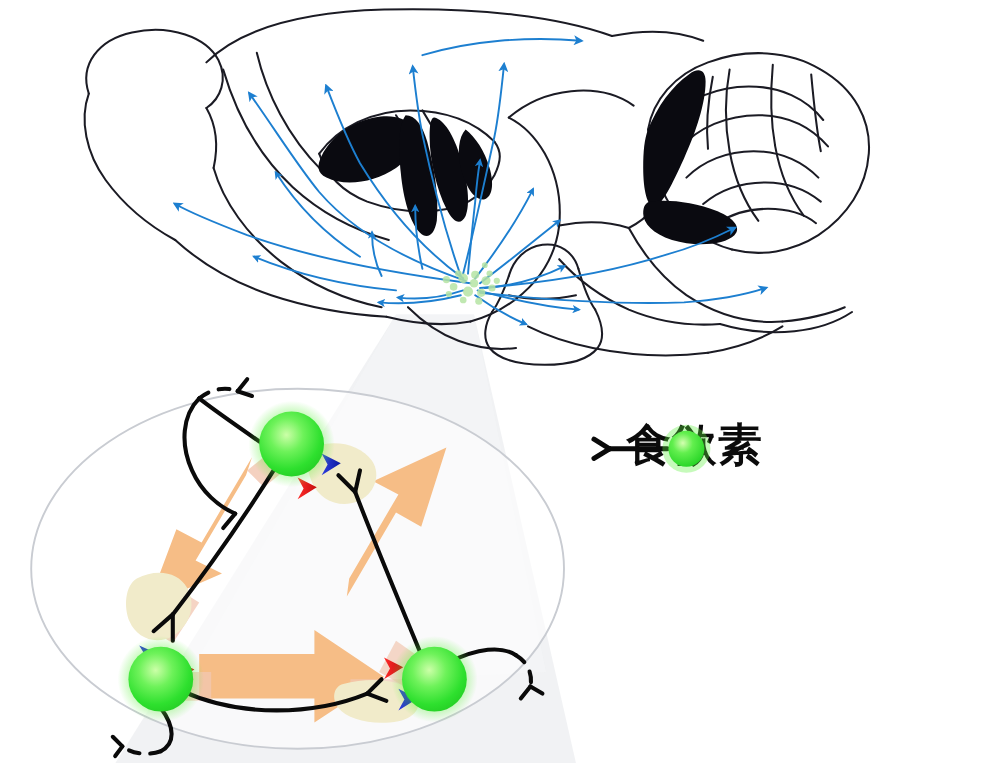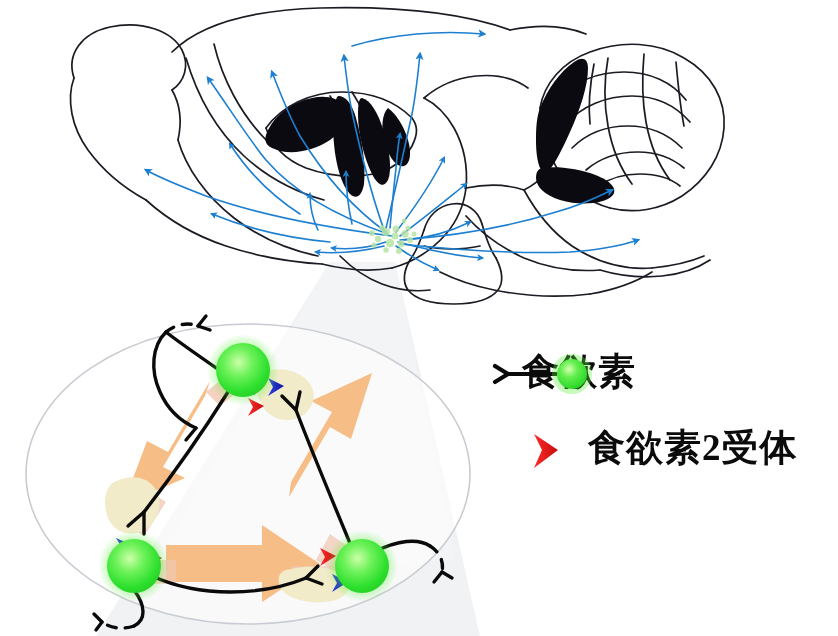--- a/index.html
+++ b/index.html
@@ -330,20 +330,14 @@
         <path d="M7,14 L20,22"></path>
         <path d="M7,30 L20,22"></path>
         <path d="M20,22 L68,22"></path>
       </g>
       <circle cx="84" cy="22" r="20" fill="#5cf03c" opacity="0.35"></circle>
       <circle cx="84" cy="22" r="15" fill="url(#legendSoma)"></circle>
     </svg>
     <span class="legend-label">食欲素</span>
   </div>
 
-  <div class="legend" id="legend-receptor">
-    <svg class="legend-icon" width="50" height="44" viewBox="0 0 50 44">
-      <path d="M6,6 L30,22 L6,40 L14,22 Z" fill="url(#recRed)"></path>
-    </svg>
-    <span class="legend-label">食欲素2受体</span>
-  </div>
 
 </div>
 
 </body></html>

